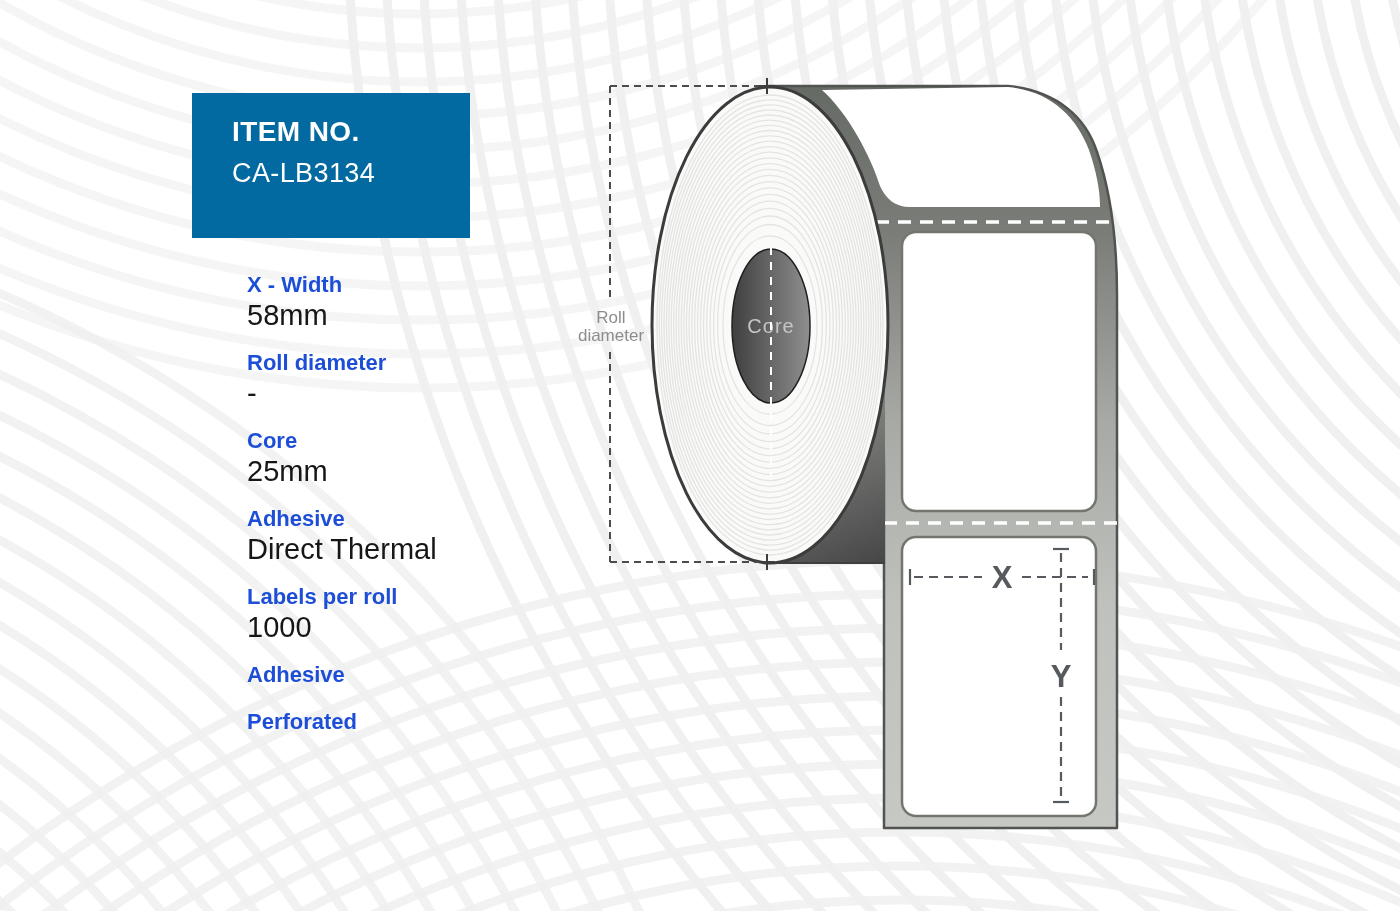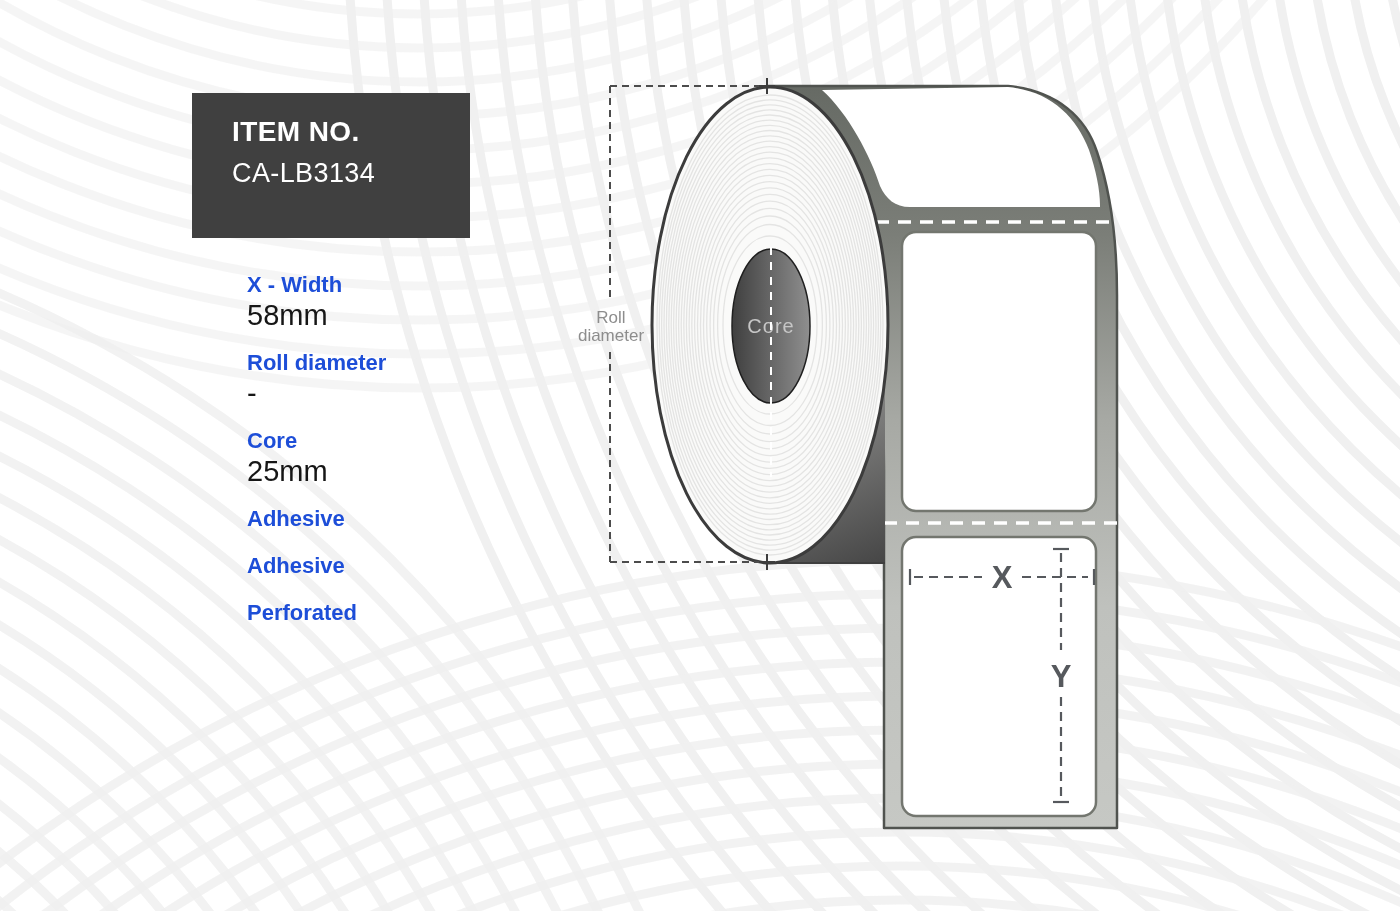--- a/index.html
+++ b/index.html
@@ -6,21 +6,21 @@
   .canvas{
     position:relative;
     width:1400px;height:911px;
     overflow:hidden;
     background:#ffffff;
     font-family:"Liberation Sans", sans-serif;
   }
   .bg-waves{position:absolute;left:0;top:0;width:1400px;height:911px;}
   .item-panel{
     position:absolute;left:192px;top:93px;width:278px;height:145px;
-    background:#404040;color:#ffffff;
+    background:#0369a1;color:#ffffff;
     padding:22px 0 0 40px;box-sizing:border-box;
   }
   .item-heading{font-size:28px;font-weight:bold;letter-spacing:.4px;line-height:34px;}
   .item-number{font-size:27px;font-weight:400;letter-spacing:.4px;line-height:34px;margin-top:7px;}
   .spec-list{position:absolute;left:247px;top:270px;width:260px;}
   .spec-row{margin-bottom:17px;}
   .spec-label{font-size:22px;font-weight:bold;color:#1d4ed8;line-height:30px;}
   .spec-value{font-size:29px;font-weight:400;color:#161616;line-height:31px;}
   .illustration{position:absolute;left:560px;top:55px;width:620px;height:800px;}
   svg text{font-family:"Liberation Sans", sans-serif;}
@@ -131,22 +131,25 @@
     <div class="spec-row">
       <div class="spec-label">Roll diameter</div>
       <div class="spec-value">-</div>
     </div>
     <div class="spec-row">
       <div class="spec-label">Core</div>
       <div class="spec-value">25mm</div>
     </div>
     <div class="spec-row">
       <div class="spec-label">Adhesive</div>
-    </div>
-    <div class="spec-row">
+      <div class="spec-value">Direct Thermal</div>
+    </div>
+    <div class="spec-row">
+      <div class="spec-label">Labels per roll</div>
+      <div class="spec-value">1000</div>
     </div>
     <div class="spec-row">
       <div class="spec-label">Adhesive</div>
     </div>
     <div class="spec-row">
       <div class="spec-label">Perforated</div>
     </div>
   </div>
 
   <svg class="illustration" viewBox="560 55 620 800" xmlns="http://www.w3.org/2000/svg">

